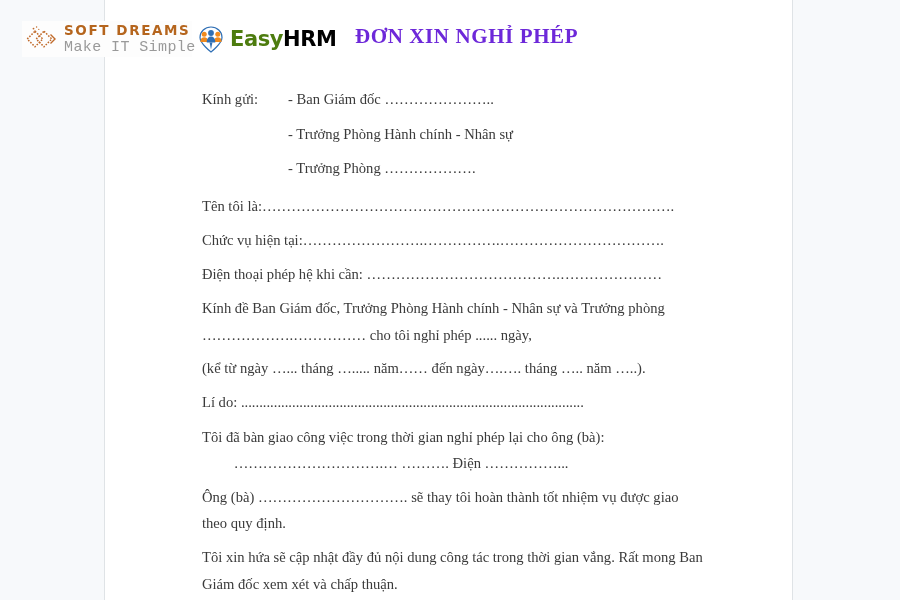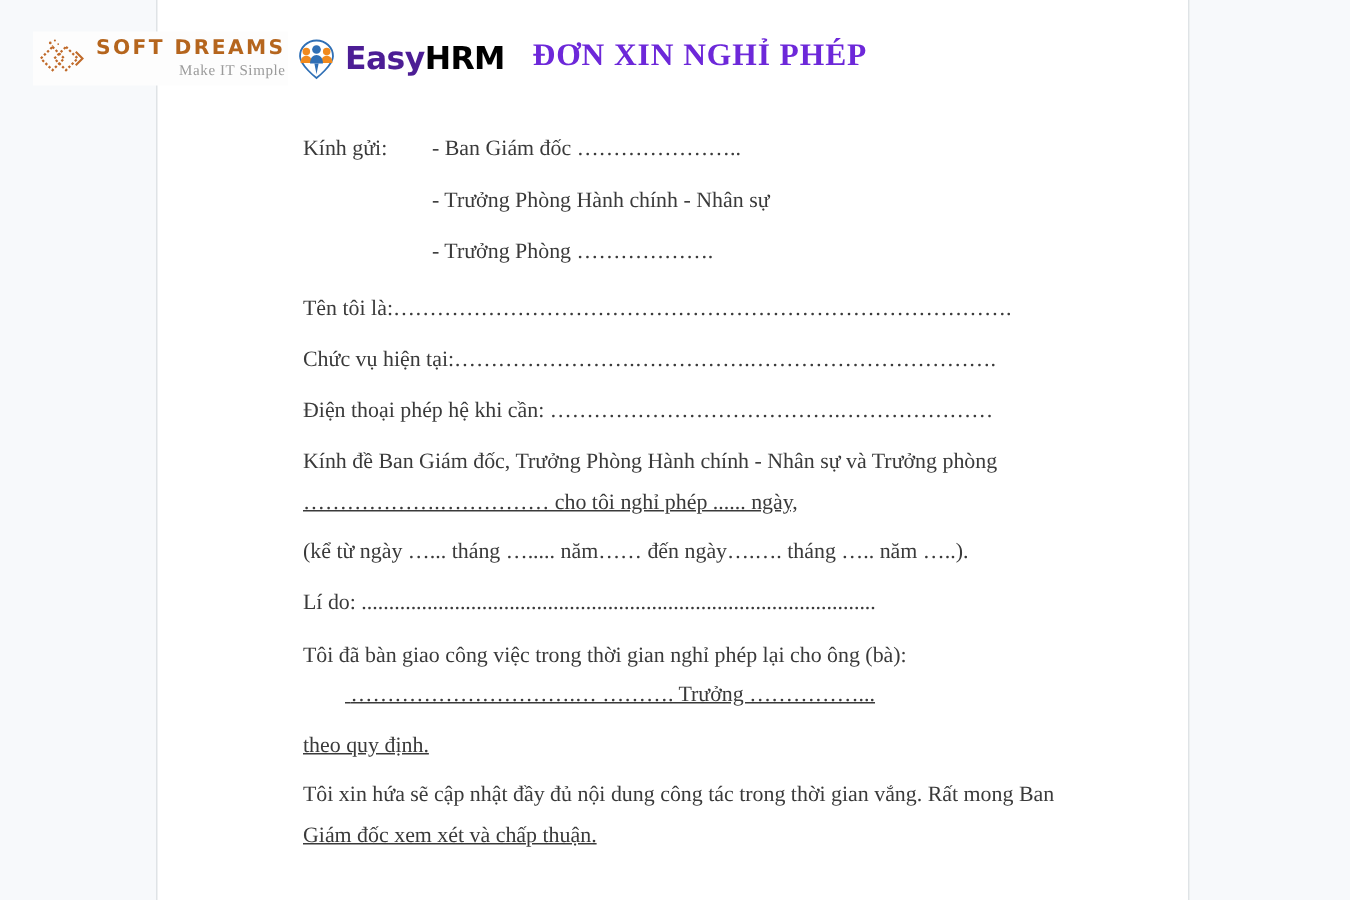--- a/index.html
+++ b/index.html
@@ -66,22 +66,22 @@
   }
   .sd-name {
     font-family: "DejaVu Sans", sans-serif;
     font-size: 13.5px;
     font-weight: 700;
     letter-spacing: 1.6px;
     color: #b5651d;
     white-space: nowrap;
   }
   .sd-tag {
-    font-family: Liberation Serif, serif;
-    font-size: 10px;
+    font-family: Liberation Mono, monospace;
+    font-size: 15px;
     color: #9a9a9a;
     letter-spacing: 0.4px;
     text-align: right;
     margin-top: 3px;
     white-space: nowrap;
   }
 
   
   #easyhrm-logo {
     position: absolute;
@@ -94,21 +94,21 @@
   }
   #easyhrm-mark { flex: 0 0 auto; line-height: 0; }
   #easyhrm-wordmark {
     font-family: "DejaVu Sans", sans-serif;
     font-size: 21px;
     font-weight: 700;
     letter-spacing: -0.4px;
     line-height: 1;
     white-space: nowrap;
   }
-  .hrm-easy { color: #4c1d95; }
+  .hrm-easy { color: #4d7c0f; }
   .hrm-hrm  { color: #000000; }
 
   
   #doc-title {
     position: absolute;
     left: 355px;
     top: 24px;
     font-family: "Liberation Serif", "DejaVu Serif", serif;
     font-size: 21px;
     font-weight: 700;
@@ -140,21 +140,21 @@
   .recip-label {
     width: 86px;
     flex: 0 0 86px;
     white-space: nowrap;
   }
   .recip-value { white-space: pre-wrap; }
   .recip-row.indented .recip-label { visibility: hidden; }
 
   .para { margin: 0 0 4px 0; white-space: pre-wrap; }
   .block { margin-bottom: 11px; }
-  .block .para:last-child { margin-bottom: 0; text-decoration: underline; }
+  .block .para:last-child { margin-bottom: 0; }
   .indent-line { padding-left: 28px; }
 </style>
 </head>
 <body>
 
 <div id="viewport">
 
   <div id="doc-page"></div>
 
   <div id="header-band">
@@ -226,24 +226,25 @@
     <div class="block">
       <div class="para">Kính đề Ban Giám đốc, Trưởng Phòng Hành chính - Nhân sự và Trưởng phòng</div>
       <div class="para">……………….…………… cho tôi nghỉ phép ...... ngày,</div>
     </div>
 
     <div class="line">(kể từ ngày …... tháng …..... năm…… đến ngày….…. tháng ….. năm …..).</div>
     <div class="line">Lí do: ..............................................................................................</div>
 
     <div class="block">
       <div class="para">Tôi đã bàn giao công việc trong thời gian nghỉ phép lại cho ông (bà):</div>
-      <div class="para indent-line"> ………………………….… ………. Trưởng ……………...</div>
-    </div>
-
-    <div class="block">
+      <div class="para indent-line"> ………………………….… ………. Điện ……………...</div>
+    </div>
+
+    <div class="block">
+      <div class="para">Ông (bà) …………………………. sẽ thay tôi hoàn thành tốt nhiệm vụ được giao</div>
       <div class="para">theo quy định.</div>
     </div>
 
     <div class="block">
       <div class="para">Tôi xin hứa sẽ cập nhật đầy đủ nội dung công tác trong thời gian vắng. Rất mong Ban</div>
       <div class="para">Giám đốc xem xét và chấp thuận.</div>
     </div>
 
   </div>
 </div>

